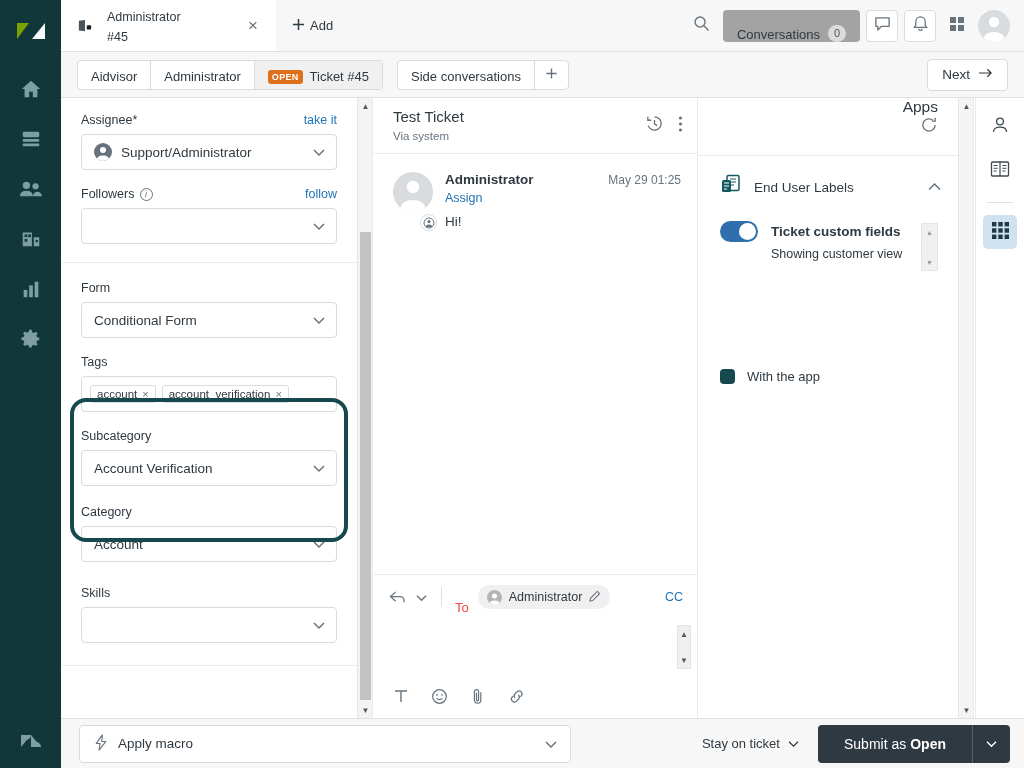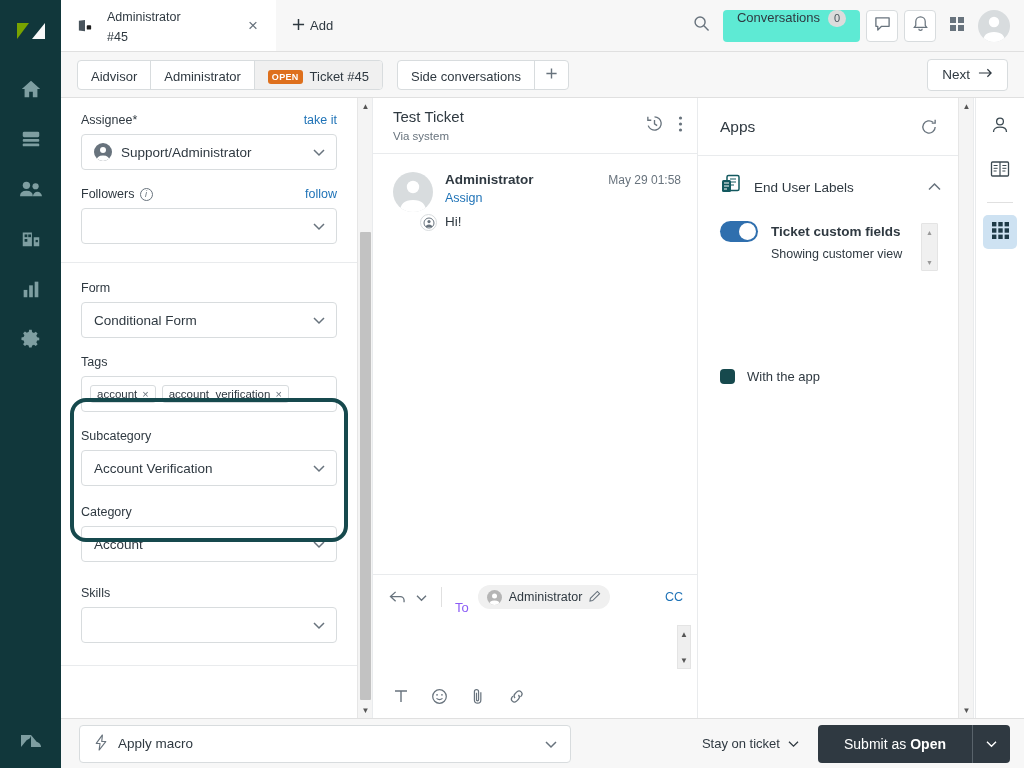--- a/index.html
+++ b/index.html
@@ -41,21 +41,21 @@
   .tab-main .tt { font-size: 12.5px; color: #2f3941; }
   .tab-main .ts { font-size: 12.5px; color: #2f3941; text-align: right; }
   .tab-close { width: 22px; height: 22px; display:flex; align-items:center; justify-content:center;
     color: #68737d; font-size: 17px; cursor: pointer; }
   .addtab { display: flex; align-items: center; gap: 5px; padding: 0 16px;
      font-size: 13px; color: #2f3941; cursor: pointer; }
   .topspacer { flex: 1; }
   .topright { display: flex; align-items: center; gap: 6px; padding-right: 14px; }
   .ticonbtn { width: 30px; height: 30px; display:flex; align-items:center; justify-content:center;
      cursor: pointer; color: #68737d; }
-  .convpill { display:flex; align-items:flex-start; gap:8px; background:#5eead4;
+  .convpill { display:flex; align-items:flex-end; gap:8px; background:#a3a3a3;
      border-radius: 4px; height: 32px; padding: 0 14px; font-size: 13px; color:#2f3941; cursor:pointer;}
   .convcount { background:#dcdcdc; color:#49545c; font-size:11px; border-radius:9px;
      min-width:18px; height:17px; display:flex; align-items:center; justify-content:center; padding:0 5px;}
   .boxbtn { width: 32px; height: 32px; border: 1px solid #d8dcde; border-radius: 4px;
      display:flex; align-items:center; justify-content:center; background:#fff; cursor:pointer; }
   .avatar-top { width: 32px; height: 32px; border-radius: 50%; background: #d8dcde;
      display:flex; align-items:flex-end; justify-content:center; overflow:hidden; cursor:pointer; }
 
   
   .subnav {
@@ -142,36 +142,36 @@
   .cmain { flex: 1; }
   .crow { display:flex; align-items: baseline; }
   .cname { font-size: 13.5px; font-weight: bold; color: #2f3941; }
   .cdate { margin-left: auto; font-size: 12px; color: #68737d; }
   .cassign { font-size: 12.5px; color: #1f73b7; margin-top: 4px; cursor: pointer; }
   .ctext { font-size: 13.5px; color: #2f3941; margin-top: 9px; }
   .composer { border-top: 1px solid #e9ebed; position: relative; height: 144px; }
   .crow1 { height: 44px; display:flex; align-items:center; padding: 0 14px 0 16px; gap: 9px; }
   .reply-ic { color: #68737d; display:flex; cursor:pointer; }
   .vsep { width: 1px; height: 20px; background: #e0e0e0; margin: 0 4px; }
-  .tolabel { font-size: 13px; color: #8b5cf6; margin-top: 20px; }
+  .tolabel { font-size: 13px; color: #ef4444; margin-top: 20px; }
   .topill { display:flex; align-items:center; gap: 7px; background: #f0f0f0;
      border-radius: 13px; height: 24px; padding: 0 9px; font-size: 12.5px; color:#2f3941; cursor:pointer;}
   .topill .mav { width: 15px; height: 15px; border-radius: 50%; background: #b5b5b5;
      display:flex; align-items:flex-end; justify-content:center; overflow:hidden; }
   .cc { margin-left: auto; font-size: 12.5px; color: #1f73b7; cursor: pointer; }
   .editarea { height: 56px; position: relative; }
   .fmtbar { display:flex; align-items:center; gap: 22px; padding: 0 20px; height: 42px;
      color: #68737d; }
   .fmtbar span { cursor: pointer; display:flex; }
 
   
   .apps { width: 276px; position: relative; background: #fff; border-right: 1px solid #e9ebed; }
   .apps-inner { position: absolute; inset: 0 15px 0 0; }
-  .apps-head { height: 58px; display:flex; align-items:center; padding: 0 20px 0 22px;
-     border-bottom: 1px solid #e9ebed; }
+  .apps-head { height: 58px; display:flex; align-items:flex-end; padding: 0 20px 0 22px;
+     border-bottom: 1px solid #e9ebed; flex-direction: column; }
   .apps-head .t { font-size: 15.5px; color: #2f3941; }
   .apps-head .r { margin-left: auto; color: #68737d; cursor: pointer; display:flex; }
   .appcard { padding: 18px 16px 0 22px; }
   .appcard-h { display:flex; align-items:center; gap: 12px; }
   .appcard-h .nm { font-size: 13.5px; color: #2f3941; }
   .appcard-h .cv { margin-left: auto; color: #68737d; cursor: pointer; display:flex; }
   .togrow { display:flex; align-items:center; gap: 13px; margin-top: 21px; }
   .toggle { width: 38px; height: 21px; border-radius: 11px; background: #2f6fae;
      position: relative; cursor: pointer; flex: 0 0 38px; }
   .toggle .knob { position:absolute; right: 2px; top: 2px; width: 17px; height:17px;
@@ -549,21 +549,21 @@
               <svg width="12" height="12" viewBox="0 0 12 12">
                   <circle cx="6" cy="6" r="5" fill="none" stroke="#68737d" stroke-width="1"></circle>
                   <circle cx="6" cy="4.6" r="1.6" fill="#68737d"></circle>
                   <path d="M2.8 10 q0-2.6 3.2-2.6 t3.2 2.6 Z" fill="#68737d"></path>
                 </svg>
             </div>
           </div>
           <div class="cmain">
             <div class="crow">
               <span class="cname">Administrator</span>
-              <span class="cdate">May 29 01:58</span>
+              <span class="cdate">May 29 01:25</span>
             </div>
             <div class="cassign">Assign</div>
             <div class="ctext">Hi!</div>
           </div>
         </div>
       </div>
 
       <div class="composer">
         <div class="crow1">
           <span class="reply-ic">

